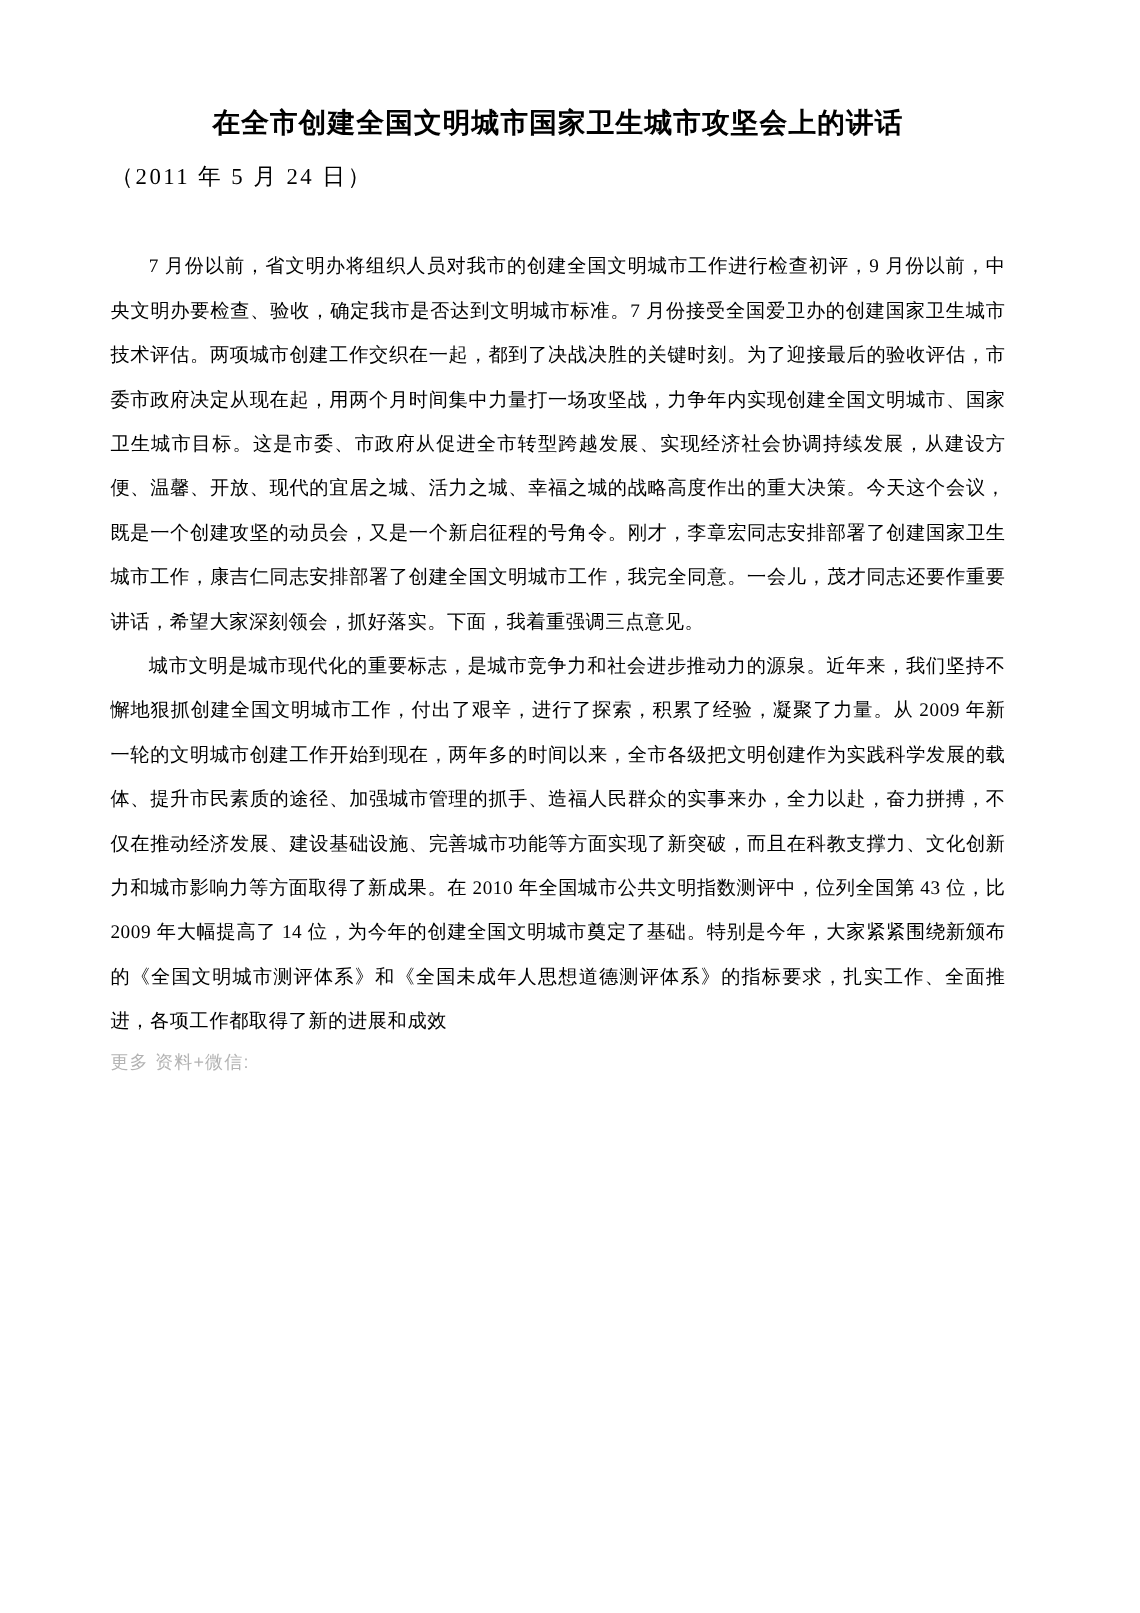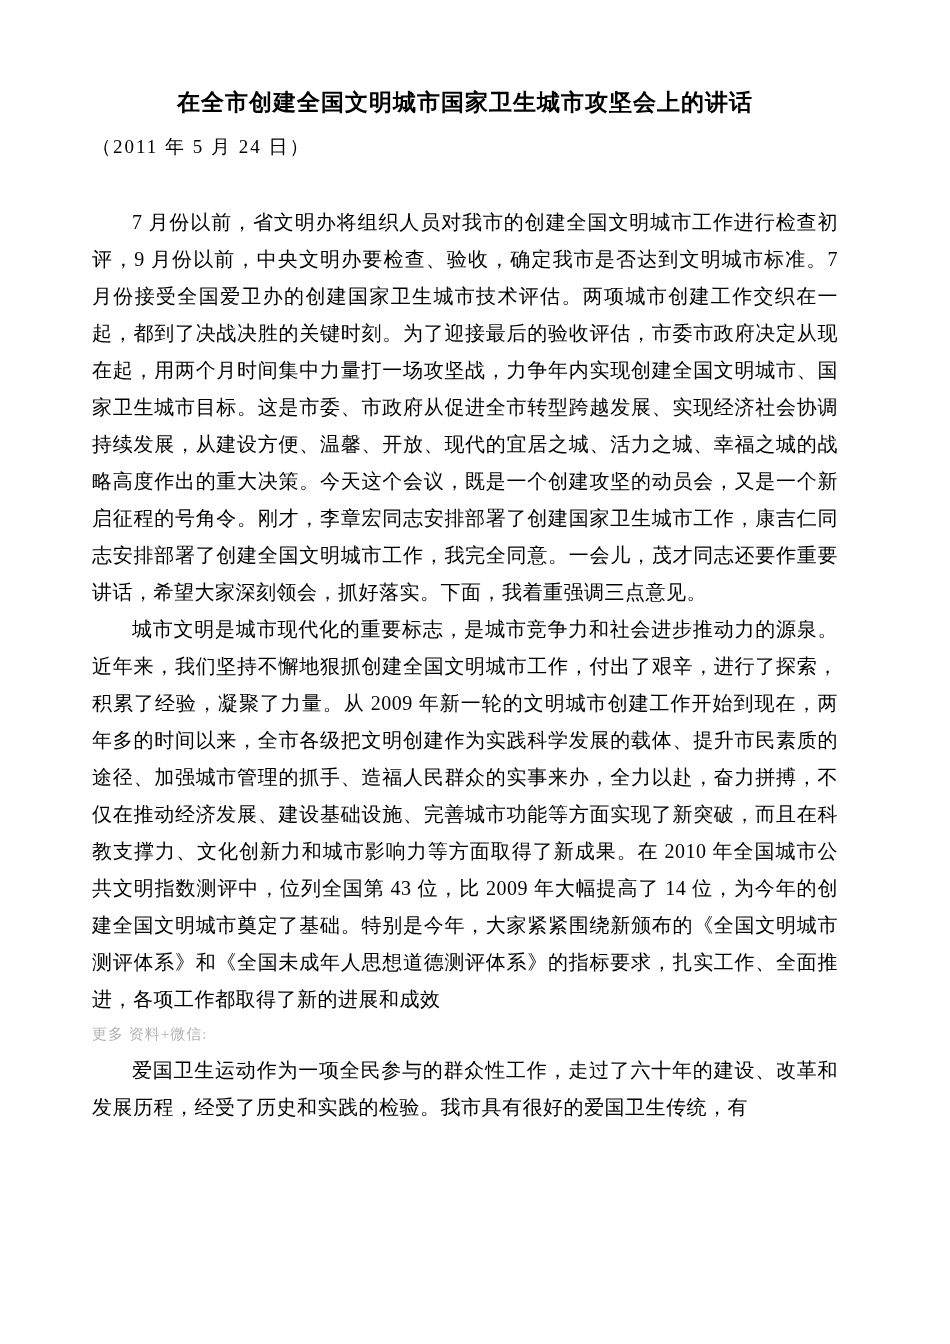--- a/index.html
+++ b/index.html
@@ -27,21 +27,21 @@
     margin: 0 0 16px 0;
     letter-spacing: 1px;
     line-height: 30px;
   }
   .doc-date {
     font-size: 19px;
     margin: 0 0 44px 0;
     letter-spacing: 2px;
   }
   p.body {
-    font-size: 20px;
+    font-size: 16px;
     line-height: 37px;
     text-align: justify;
     text-justify: inter-character;
     text-indent: 2em;
     letter-spacing: 0.5px;
     margin: 0;
   }
   .section-heading {
     font-size: 20px;
     line-height: 38px;
@@ -50,35 +50,34 @@
     text-align: justify;
     letter-spacing: 0.5px;
     margin: 1px 0;
     font-family: "Liberation Sans", "DejaVu Sans", sans-serif;
   }
   .watermark {
     color: #b3b3b3;
     font-size: 15px;
     line-height: 24px;
     margin: 4px 0 6px 0;
-    font-family: Liberation Serif, serif;
+    font-family: Liberation Sans, sans-serif;
     letter-spacing: 1px;
   }
 </style>
 </head>
 <body>
 
 <div class="page">
 
   <h1 class="doc-title">在全市创建全国文明城市国家卫生城市攻坚会上的讲话</h1>
 
   <div class="doc-date">（2011 年 5 月 24 日）</div>
 
   <p class="body">7 月份以前，省文明办将组织人员对我市的创建全国文明城市工作进行检查初评，9 月份以前，中央文明办要检查、验收，确定我市是否达到文明城市标准。7 月份接受全国爱卫办的创建国家卫生城市技术评估。两项城市创建工作交织在一起，都到了决战决胜的关键时刻。为了迎接最后的验收评估，市委市政府决定从现在起，用两个月时间集中力量打一场攻坚战，力争年内实现创建全国文明城市、国家卫生城市目标。这是市委、市政府从促进全市转型跨越发展、实现经济社会协调持续发展，从建设方便、温馨、开放、现代的宜居之城、活力之城、幸福之城的战略高度作出的重大决策。今天这个会议，既是一个创建攻坚的动员会，又是一个新启征程的号角令。刚才，李章宏同志安排部署了创建国家卫生城市工作，康吉仁同志安排部署了创建全国文明城市工作，我完全同意。一会儿，茂才同志还要作重要讲话，希望大家深刻领会，抓好落实。下面，我着重强调三点意见。</p>
 
 
   <p class="body">城市文明是城市现代化的重要标志，是城市竞争力和社会进步推动力的源泉。近年来，我们坚持不懈地狠抓创建全国文明城市工作，付出了艰辛，进行了探索，积累了经验，凝聚了力量。从 2009 年新一轮的文明城市创建工作开始到现在，两年多的时间以来，全市各级把文明创建作为实践科学发展的载体、提升市民素质的途径、加强城市管理的抓手、造福人民群众的实事来办，全力以赴，奋力拼搏，不仅在推动经济发展、建设基础设施、完善城市功能等方面实现了新突破，而且在科教支撑力、文化创新力和城市影响力等方面取得了新成果。在 2010 年全国城市公共文明指数测评中，位列全国第 43 位，比 2009 年大幅提高了 14 位，为今年的创建全国文明城市奠定了基础。特别是今年，大家紧紧围绕新颁布的《全国文明城市测评体系》和《全国未成年人思想道德测评体系》的指标要求，扎实工作、全面推进，各项工作都取得了新的进展和成效</p>
 
   <div class="watermark">更多 资料+微信:</div>
 
-  <p class="body">爱国卫生运动作为一项全民参与的群众性工作，走过了六十年的建设、改革和发展历程，经受了历史和实践的检验。我市具有很好的爱国卫生传统，有</p>
 
 </div>
 
 </body></html>

